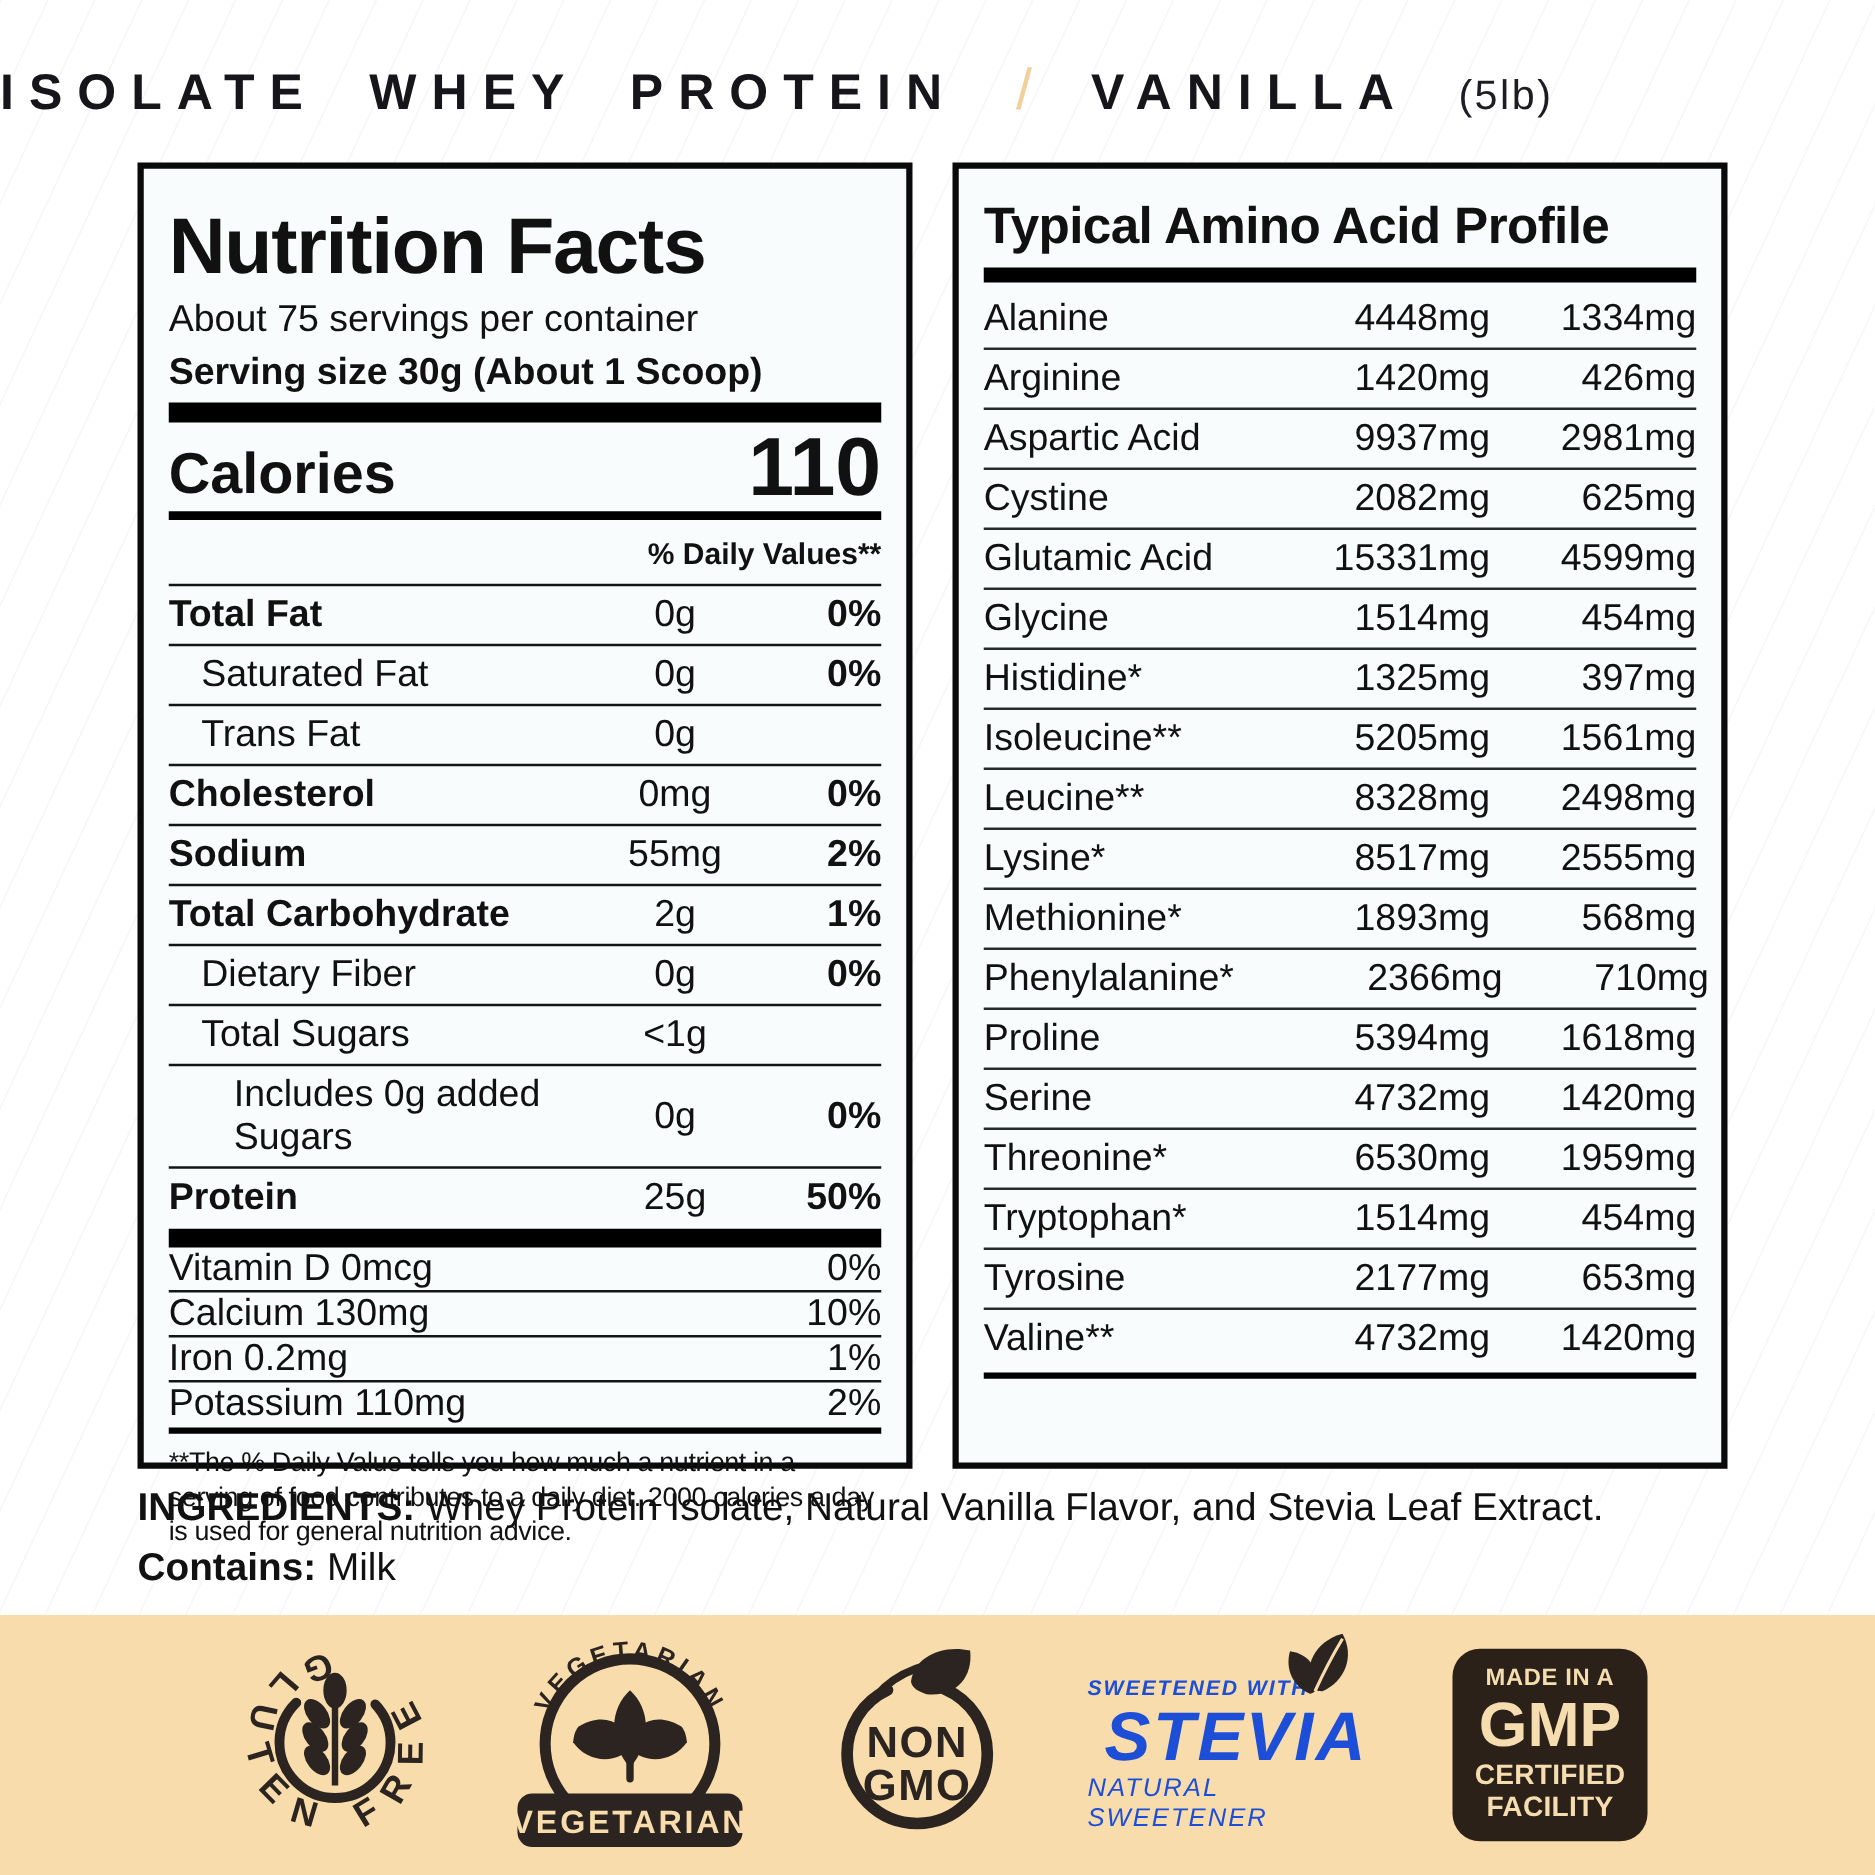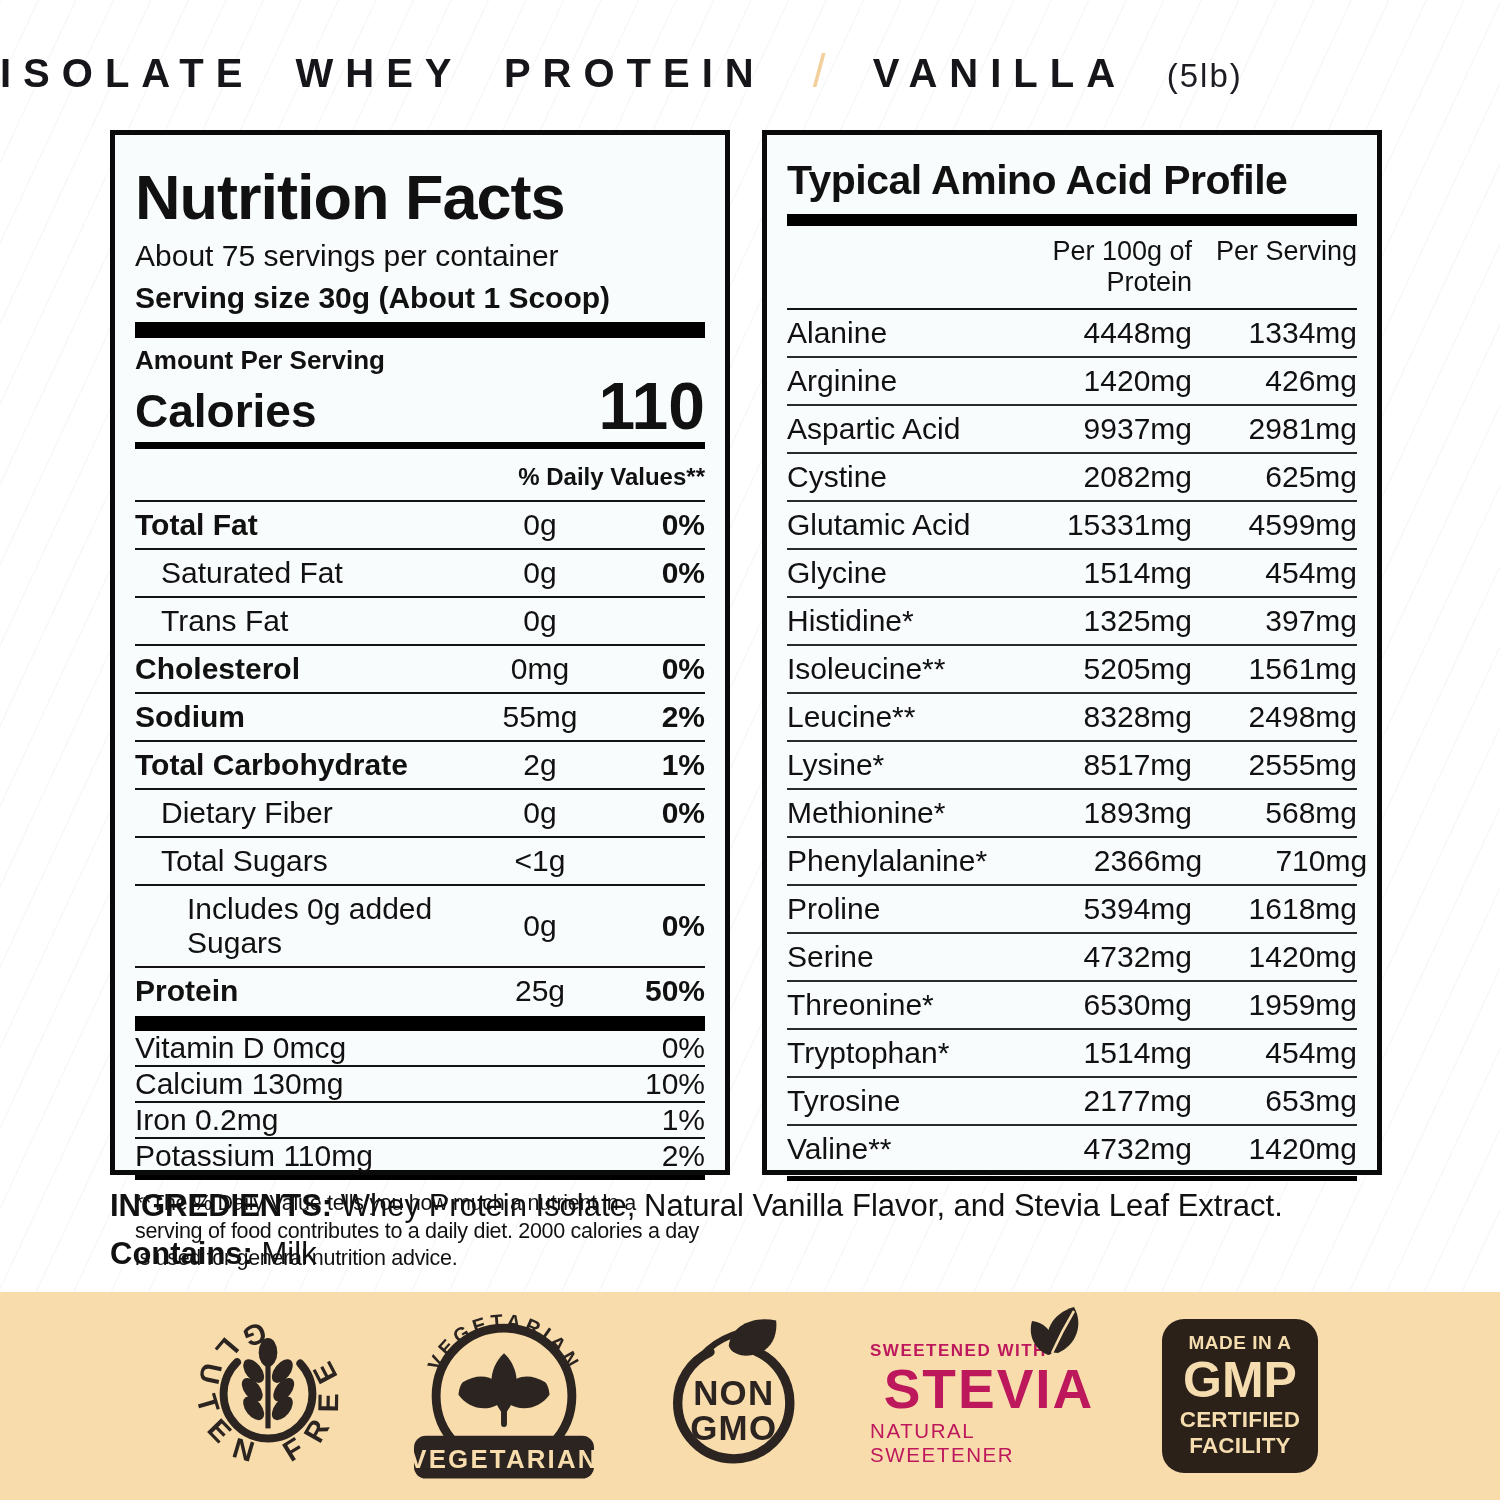--- a/index.html
+++ b/index.html
@@ -80,21 +80,21 @@
   .ingredients .lbl{font-weight:700;}
   .contains{position:absolute;left:110px;top:1236px;width:1290px;font-size:31px;}
   .contains .lbl{font-weight:700;}
   
   .band{
     position:absolute;left:0;top:1292px;width:1500px;height:208px;
     background:#f8dcac;
     display:flex;align-items:center;justify-content:center;gap:54px;
   }
   .badge{flex:0 0 auto;}
-  .stevia{position:relative;width:238px;color:#be185d;text-align:left;padding-top:16px;}
+  .stevia{position:relative;width:238px;color:#1d4ed8;text-align:left;padding-top:16px;font-style:italic;}
   .stevia .top{font-size:17px;font-weight:800;letter-spacing:1.5px;}
   .stevia .main{font-size:55px;font-weight:800;letter-spacing:2px;line-height:1.02;text-align:center;}
   .stevia .sub{font-size:20.5px;font-weight:400;letter-spacing:1.6px;margin-top:2px;}
   .stevia .leaves{position:absolute;right:14px;top:-22px;}
   .gmp{
     width:136px;background:#2b2118;color:#f5ddb0;border-radius:22px;
     padding:14px 10px 16px 10px;text-align:center;line-height:1;
   }
   .gmp .l1{font-size:19px;font-weight:800;letter-spacing:.5px;}
   .gmp .l2{font-size:50px;font-weight:900;letter-spacing:0;margin:3px 0 4px 0;}
@@ -110,21 +110,20 @@
     <span class="slash">/</span>
     <span>VANILLA</span>
     <span class="size">(5lb)</span>
   </div>
 
   <div class="panel left">
     <div class="nf-heading">Nutrition Facts</div>
     <div class="nf-servings">About 75 servings per container</div>
     <div class="nf-serving-size">Serving size 30g (About 1 Scoop)</div>
     <div class="bar bar-xl"></div>
-    <div class="nf-aps">Amount Per Serving</div>
     <div class="nf-cal-row">
       <span class="nf-cal-label">Calories</span>
       <span class="nf-cal-value">110</span>
     </div>
     <div class="bar bar-md"></div>
     <div class="nf-dv">% Daily Values**</div>
 
     <div class="nf-row">
       <span class="nm b">Total Fat</span>
       <span class="amt">0g</span>
@@ -195,25 +194,20 @@
       <span class="pct">2%</span>
     </div>
 
     <div class="bar bar-sm"></div>
     <div class="nf-footnote">**The % Daily Value tells you how much a nutrient in a serving of food contributes to a daily diet. 2000 calories a day is used for general nutrition advice.</div>
   </div>
 
   <div class="panel right">
     <div class="aa-heading">Typical Amino Acid Profile</div>
     <div class="bar bar-head"></div>
-    <div class="aa-cols">
-      <span></span>
-      <span>Per 100g of Protein</span>
-      <span>Per Serving</span>
-    </div>
 
     <div class="aa-row">
         <span>Alanine</span>
         <span class="v">4448mg</span>
         <span class="v">1334mg</span>
       </div>
     <div class="aa-row">
         <span>Arginine</span>
         <span class="v">1420mg</span>
         <span class="v">426mg</span>

